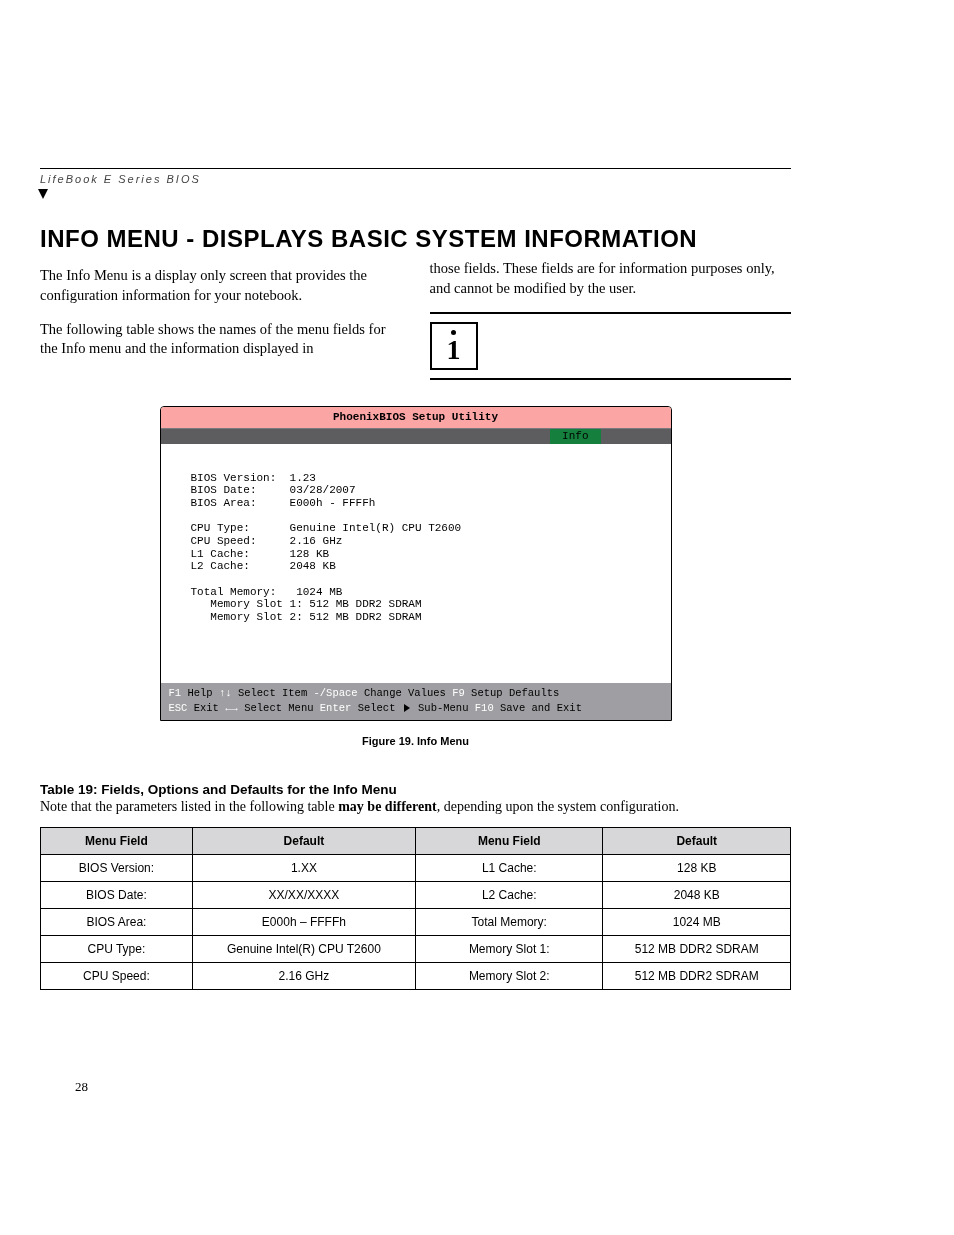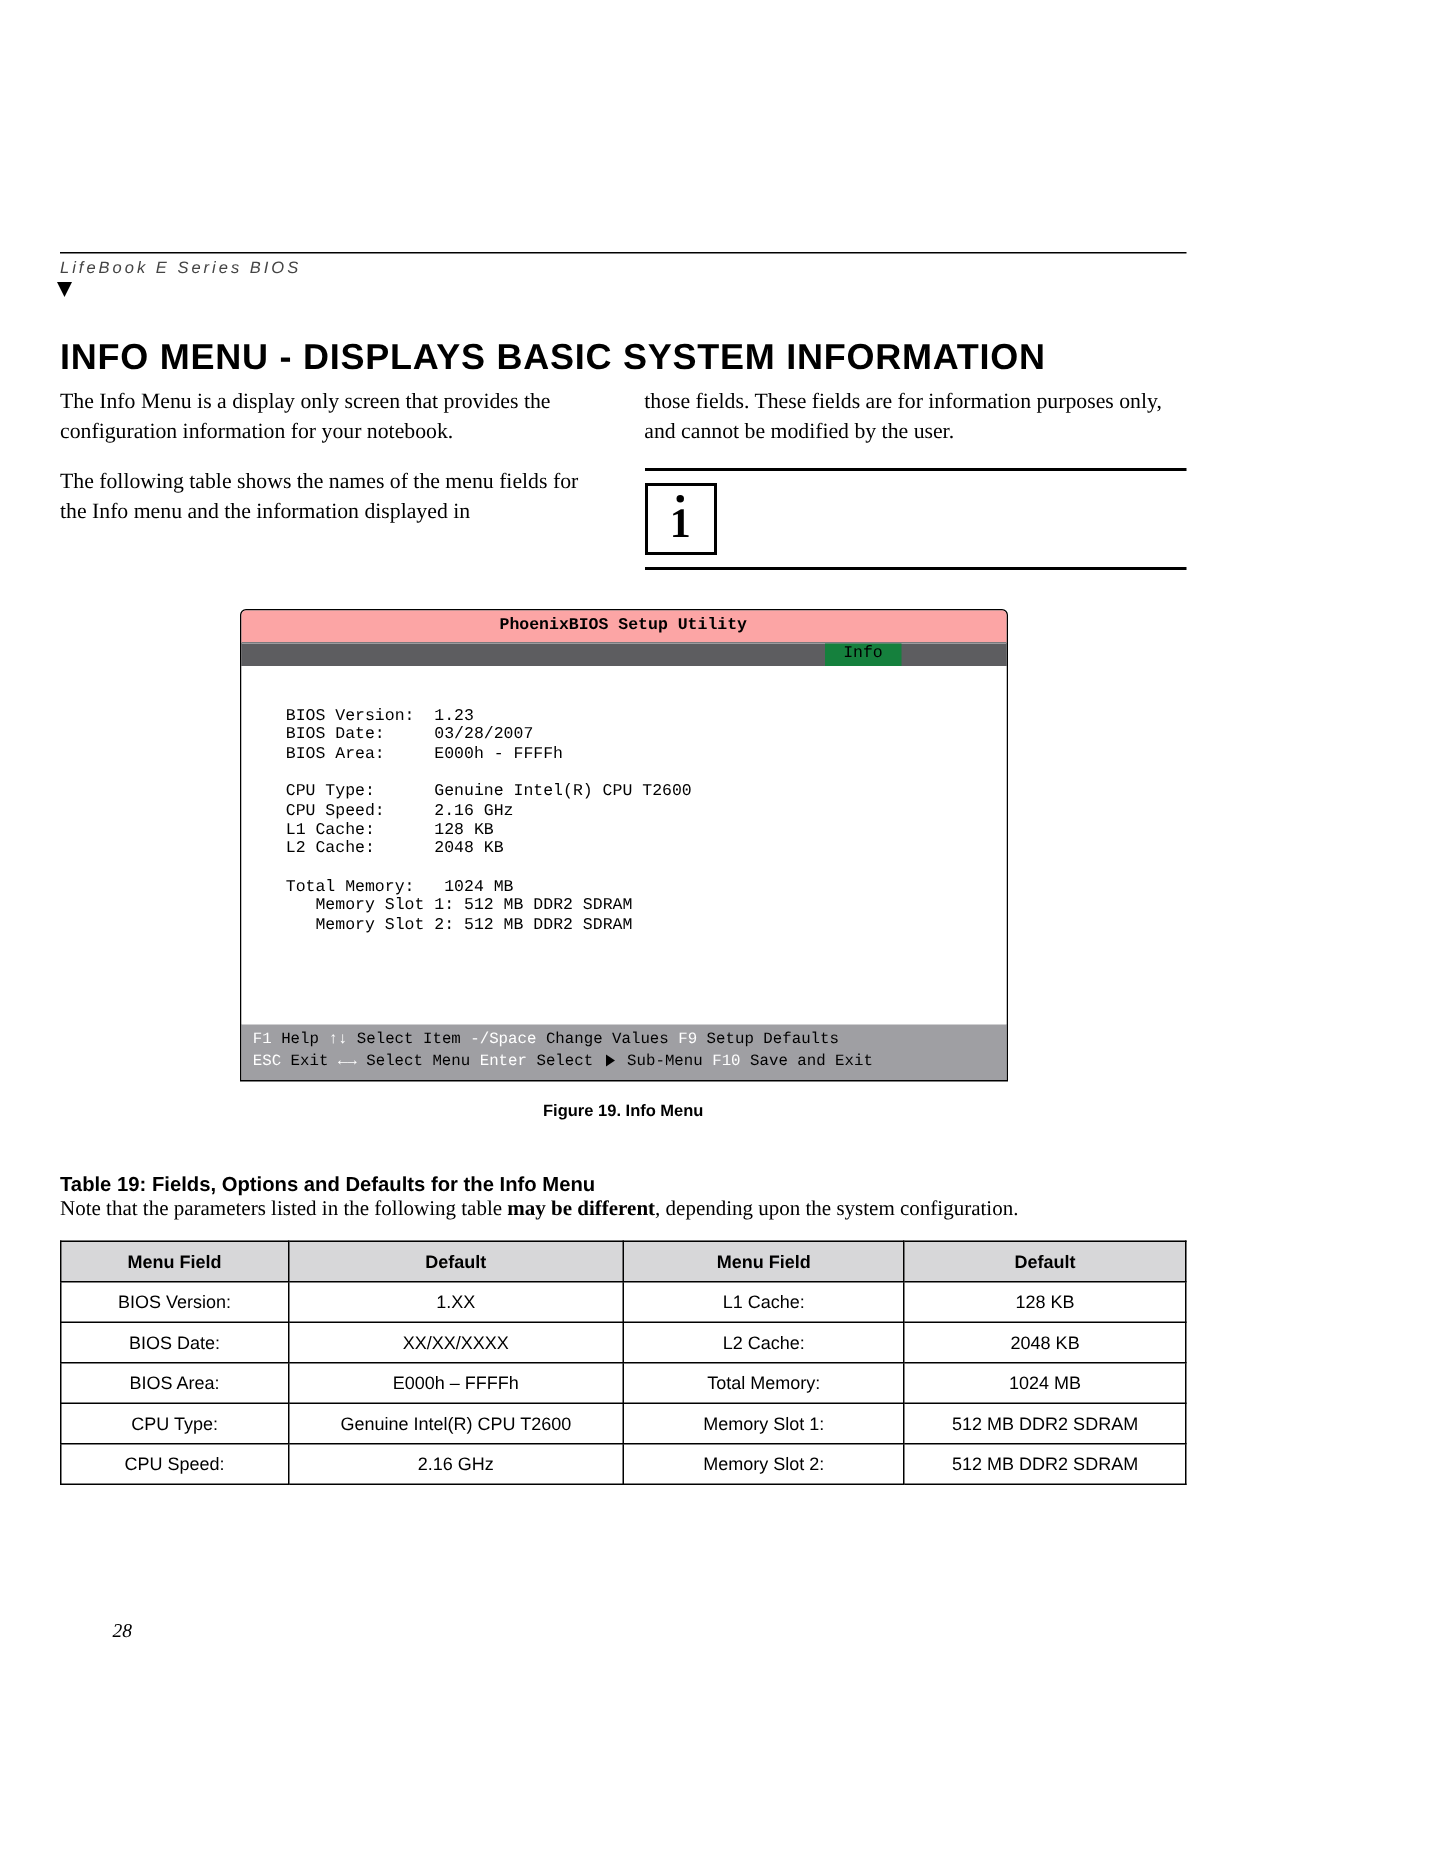--- a/index.html
+++ b/index.html
@@ -43,20 +43,21 @@
   h1.title {
     font-family: "Gill Sans", "Trebuchet MS", "Verdana", sans-serif;
     font-weight: 700;
     font-size: 24px;
     letter-spacing: 0.5px;
     margin: 22px 0 6px 0;
   }
   .columns {
     display: flex;
     gap: 28px;
+    align-items: center;
   }
   .col {
     flex: 1;
     font-size: 14.5px;
     line-height: 1.35;
   }
   .col p { margin: 0 0 14px 0; }
   .info-callout {
     border-top: 2px solid #000;
     border-bottom: 2px solid #000;
@@ -178,21 +179,20 @@
     vertical-align: top;
   }
   table.defaults th {
     background: #d7d7d9;
     font-weight: 700;
   }
   .page-num {
     position: absolute;
     left: 75px;
     bottom: 140px;
-    font-style: italic;
     font-size: 13px;
   }
   .sub-menu-tri {
     display:inline-block;
     width:0;height:0;
     border-top:4px solid transparent;
     border-bottom:4px solid transparent;
     border-left:6px solid #000;
     vertical-align: middle;
     margin: 0 2px;

